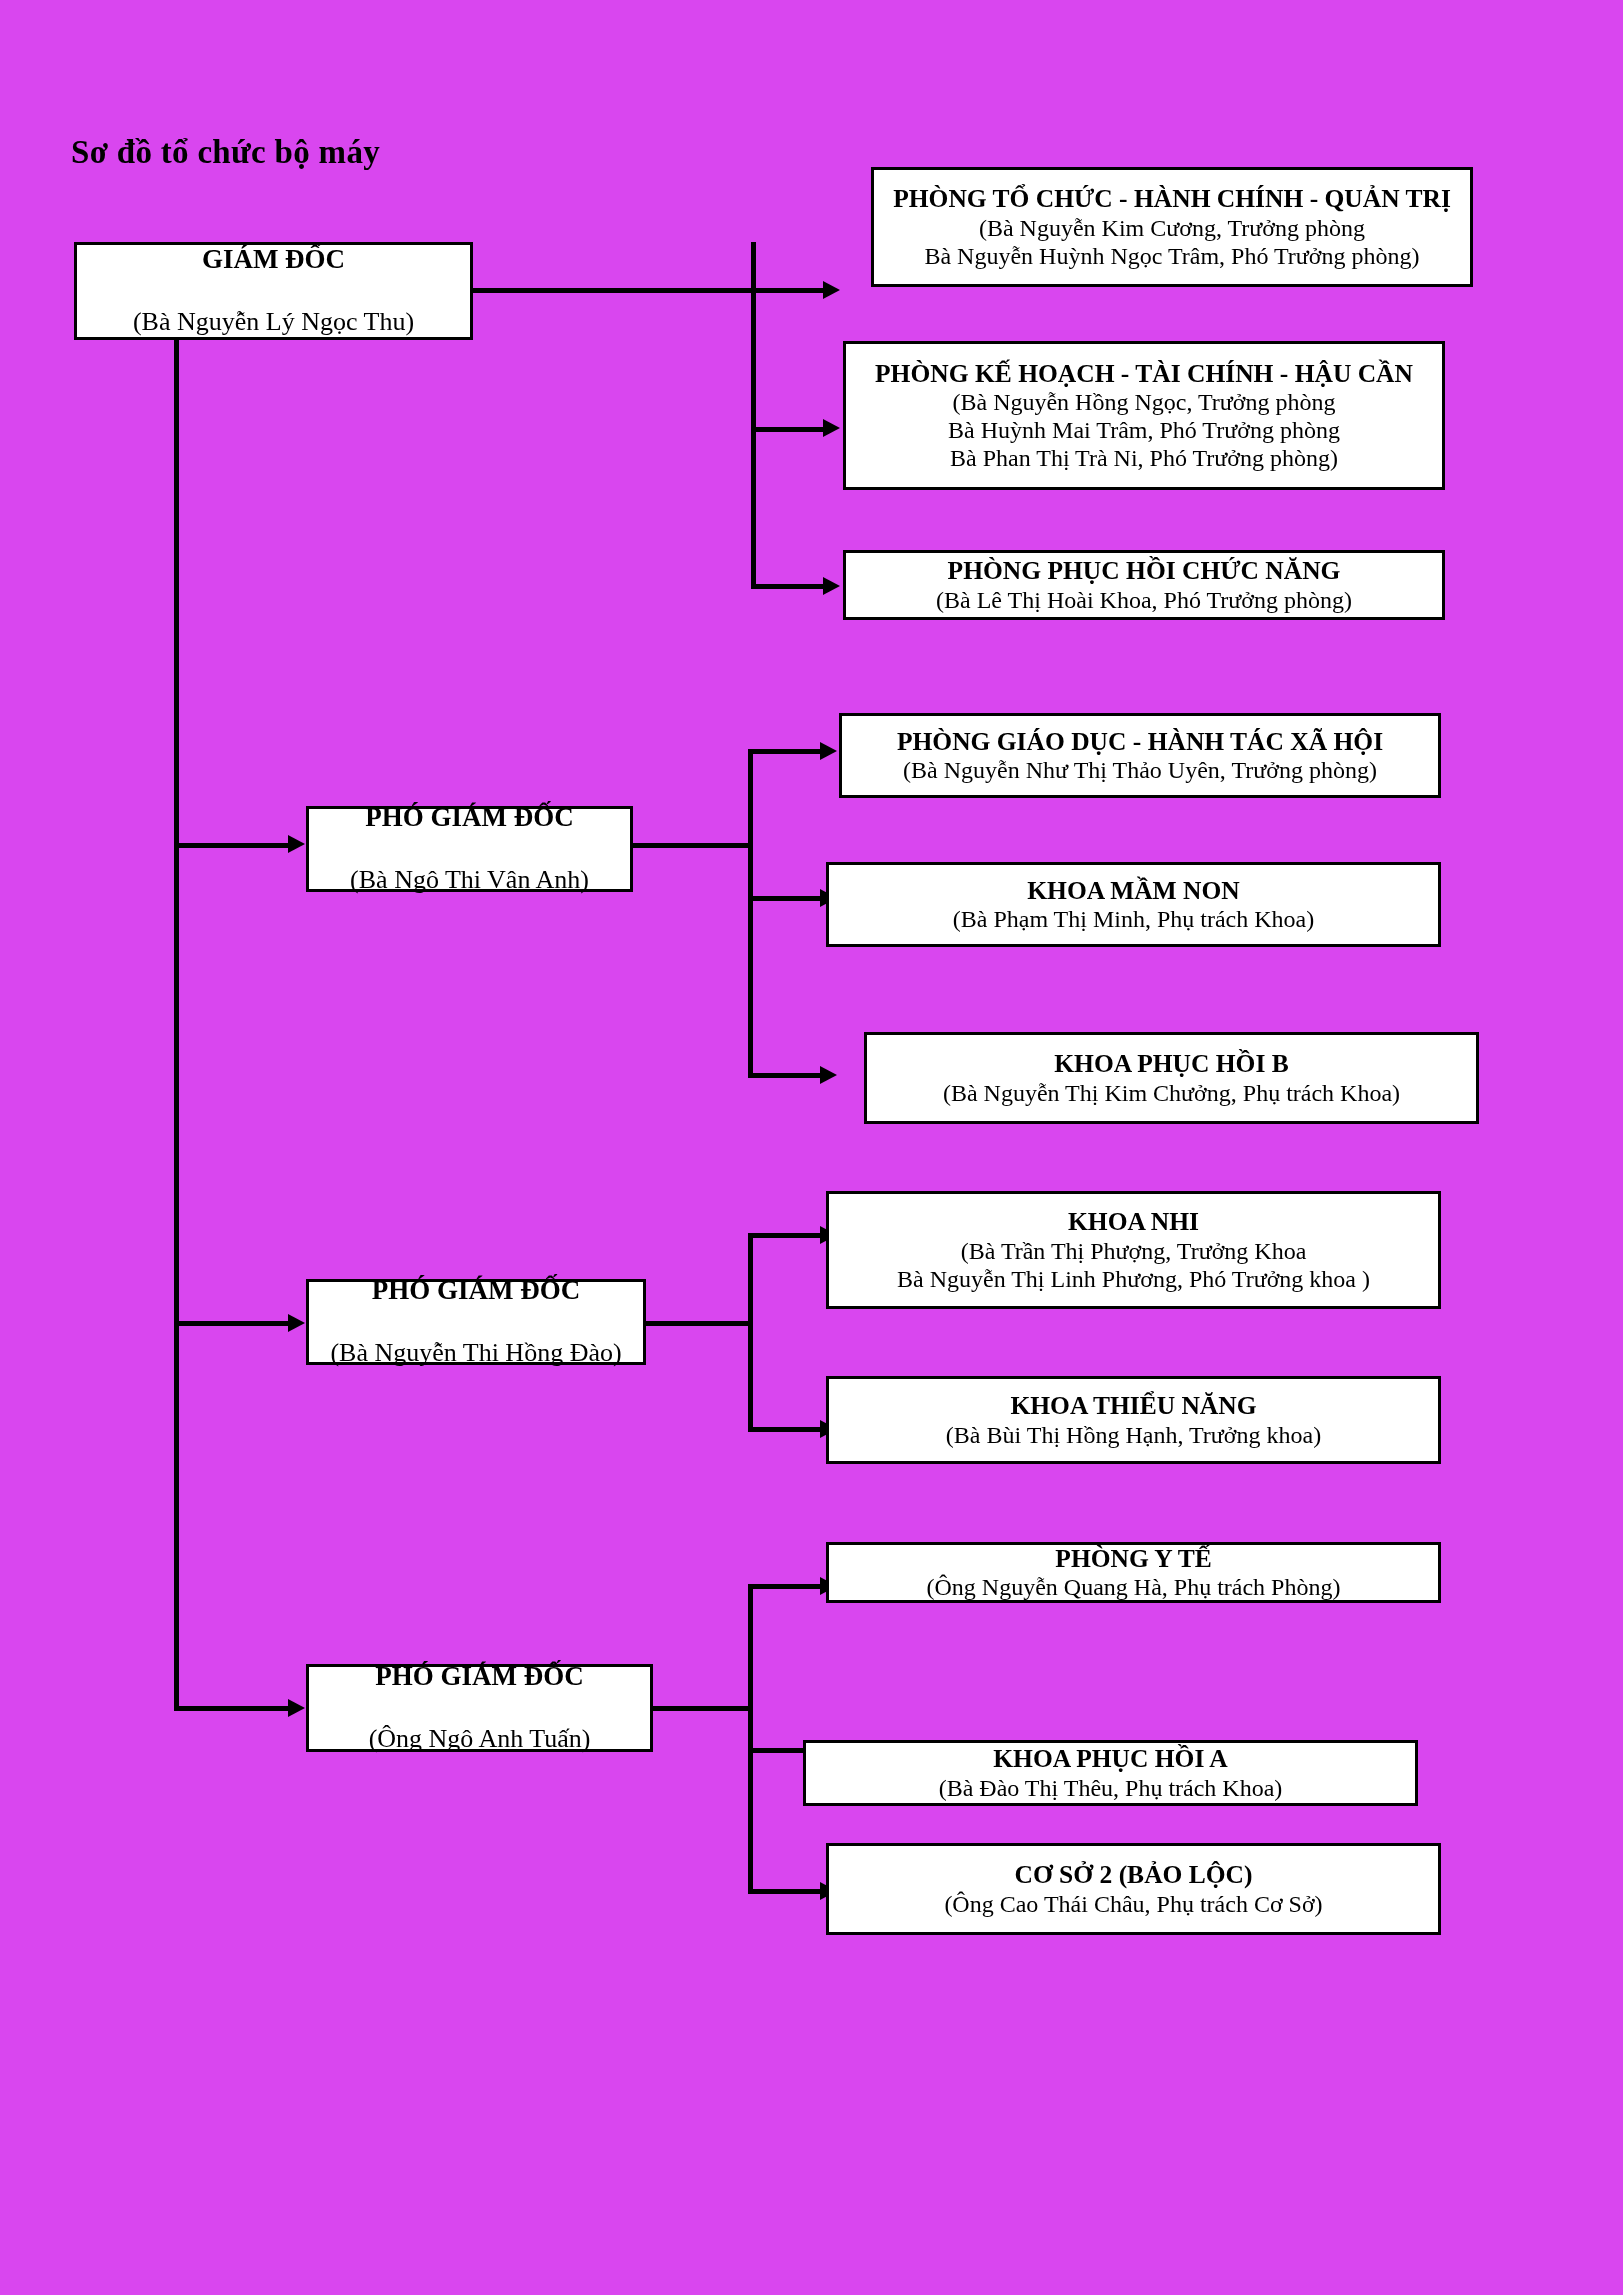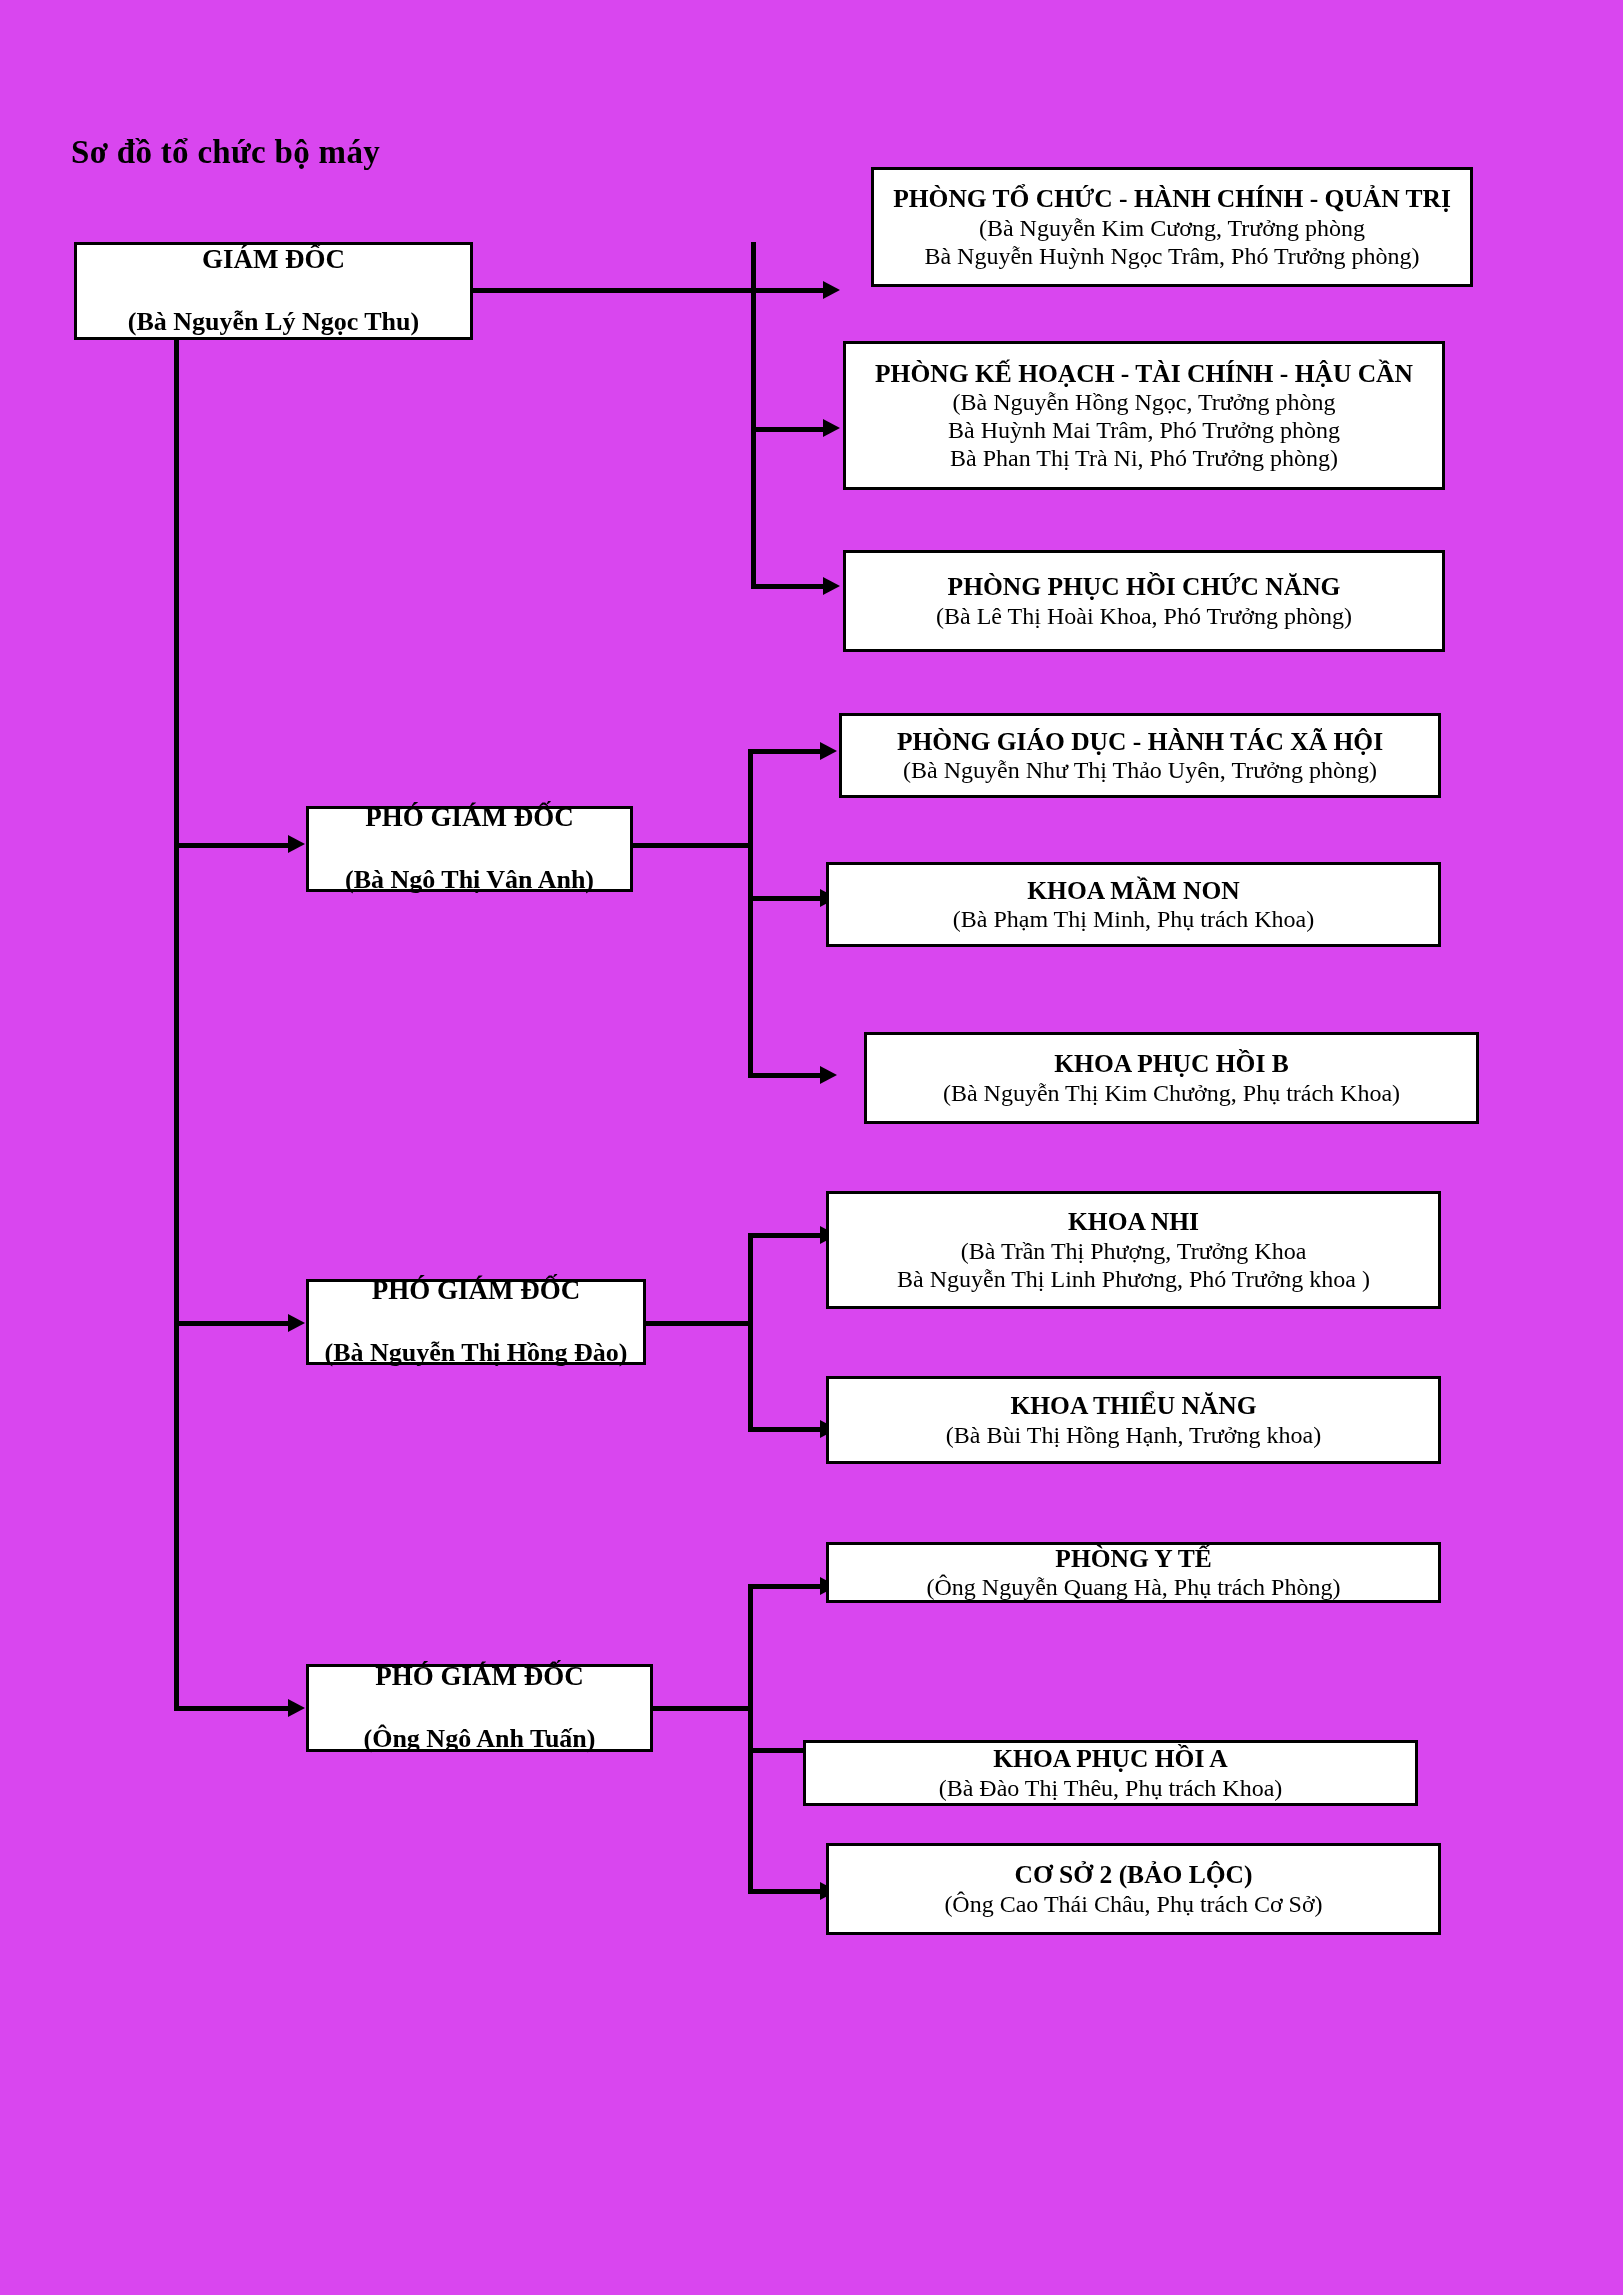--- a/index.html
+++ b/index.html
@@ -40,21 +40,21 @@
     font-size:25.5px;
     line-height:1.16;
     white-space:nowrap;
   }
   .node .s{
     font-weight:normal;
     font-size:24px;
     line-height:1.17;
     white-space:nowrap;
   }
-  .node.exec .s{font-weight:bold;margin-top:32px;}
+  .node.exec .s{font-weight:normal;margin-top:32px;}
   .node.exec .t{font-size:27px;}
   .node.exec .s{font-size:26px;}
   .link{
     position:absolute;
     background:#000000;
   }
   .link.h{height:4.6px;}
   .link.v{width:4.6px;}
   .arrow{
     position:absolute;
@@ -94,21 +94,21 @@
     <div class="s">Bà Nguyễn Huỳnh Ngọc Trâm, Phó Trưởng phòng)</div>
   </div>
 
   <div class="node" style="left:843px; top:341px; width:602px; height:149px;">
     <div class="t">PHÒNG KẾ HOẠCH - TÀI CHÍNH - HẬU CẦN</div>
     <div class="s">(Bà Nguyễn Hồng Ngọc, Trưởng phòng</div>
     <div class="s">Bà Huỳnh Mai Trâm, Phó Trưởng phòng</div>
     <div class="s">Bà Phan Thị Trà Ni, Phó Trưởng phòng)</div>
   </div>
 
-  <div class="node" style="left:843px; top:550px; width:602px; height:102px;">
+  <div class="node" style="left:843px; top:550px; width:602px; height:70px;">
     <div class="t">PHÒNG PHỤC HỒI CHỨC NĂNG</div>
     <div class="s">(Bà Lê Thị Hoài Khoa, Phó Trưởng phòng)</div>
   </div>
 
   <div class="link v" style="left:174px; top:337px; height:1374px;"></div>
 
   <div class="link h" style="left:174px; top:843px; width:114px;"></div>
   <div class="arrow" style="left:288px; top:835px;"></div>
 
   <div class="node exec" style="left:306px; top:806px; width:327px; height:86px;">

